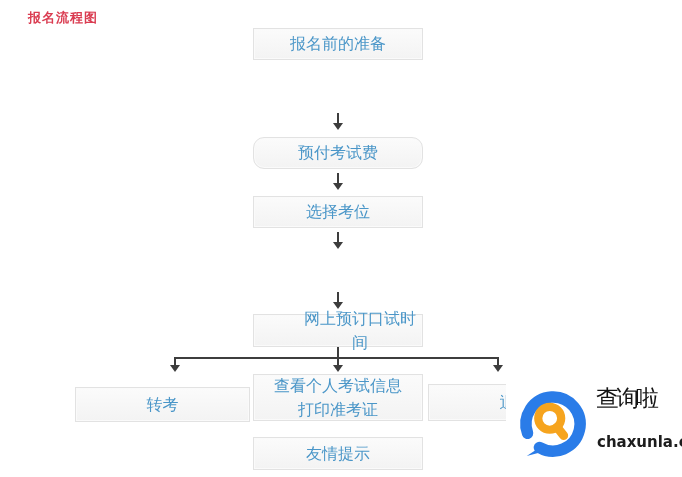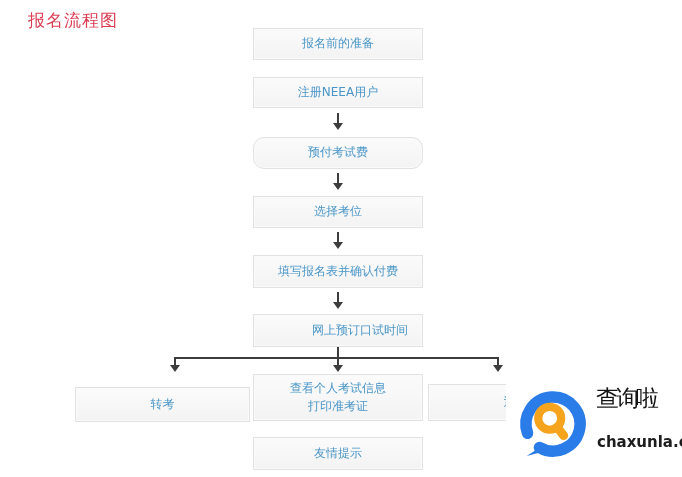--- a/index.html
+++ b/index.html
@@ -5,31 +5,31 @@
   * { margin: 0; padding: 0; box-sizing: border-box; }
   html, body { background: #ffffff; }
   body {
     font-family: "DejaVu Sans", "Liberation Sans", sans-serif;
     width: 682px; height: 477px; position: relative; overflow: hidden;
   }
   .canvas { position: absolute; left: 0; top: 0; width: 682px; height: 477px; }
 
   .page-title {
     position: absolute; left: 28px; top: 9px;
-    font-size: 17px; font-weight: normal; color: #da3c51;
+    font-size: 13px; font-weight: bold; color: #da3c51;
     letter-spacing: 1px;
   }
 
   .flow-box {
     position: absolute;
     background: linear-gradient(#fbfbfb, #f3f3f3);
     border: 1px solid #e2e2e2;
     box-shadow: inset 0 0 0 1px #fafafa;
     color: #4a96c8;
-    font-size: 12px;
+    font-size: 16px;
     display: flex; flex-direction: column;
     align-items: center; justify-content: center;
     text-align: center;
     line-height: 1.45;
   }
 
   
   .main-col { left: 253px; width: 170px; height: 32px; }
   .b1 { top: 28px; }
   .b2 { top: 77px; height: 31px; }
@@ -95,23 +95,20 @@
 <body>
 
 <div class="canvas">
 
   <div class="page-title">报名流程图</div>
 
   <div class="flow-box main-col b1">
     <span>报名前的准备</span>
   </div>
 
-  <div class="flow-box main-col b2">
-    <span>注册NEEA用户</span>
-  </div>
 
   <div class="v-arrow a-gap ag1">
     <div class="stem"></div>
     <div class="head"></div>
   </div>
 
   <div class="flow-box main-col b3">
     <span>预付考试费</span>
   </div>
 
@@ -122,23 +119,20 @@
 
   <div class="flow-box main-col b4">
     <span>选择考位</span>
   </div>
 
   <div class="v-arrow a-gap ag3">
     <div class="stem"></div>
     <div class="head"></div>
   </div>
 
-  <div class="flow-box main-col b5">
-    <span>填写报名表并确认付费</span>
-  </div>
 
   <div class="v-arrow a-gap ag4">
     <div class="stem"></div>
     <div class="head"></div>
   </div>
 
   <div class="flow-box main-col b6">
     <span>网上预订口试时间</span>
   </div>
 

